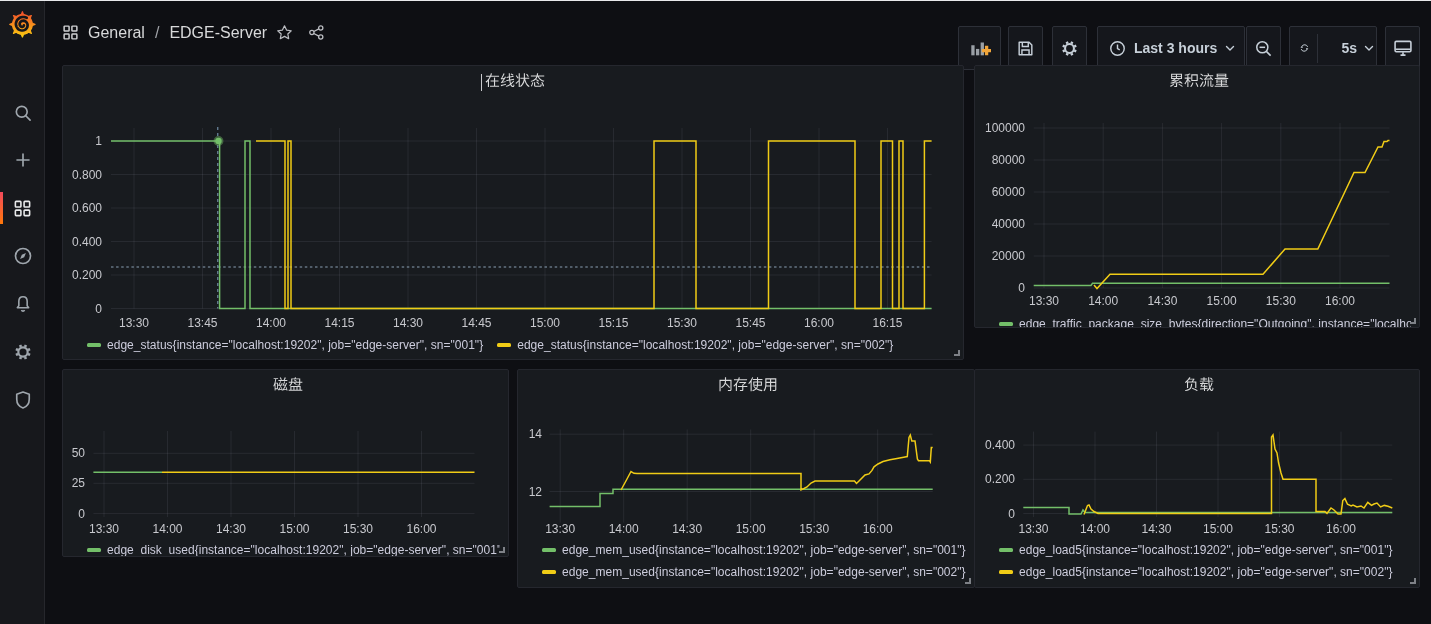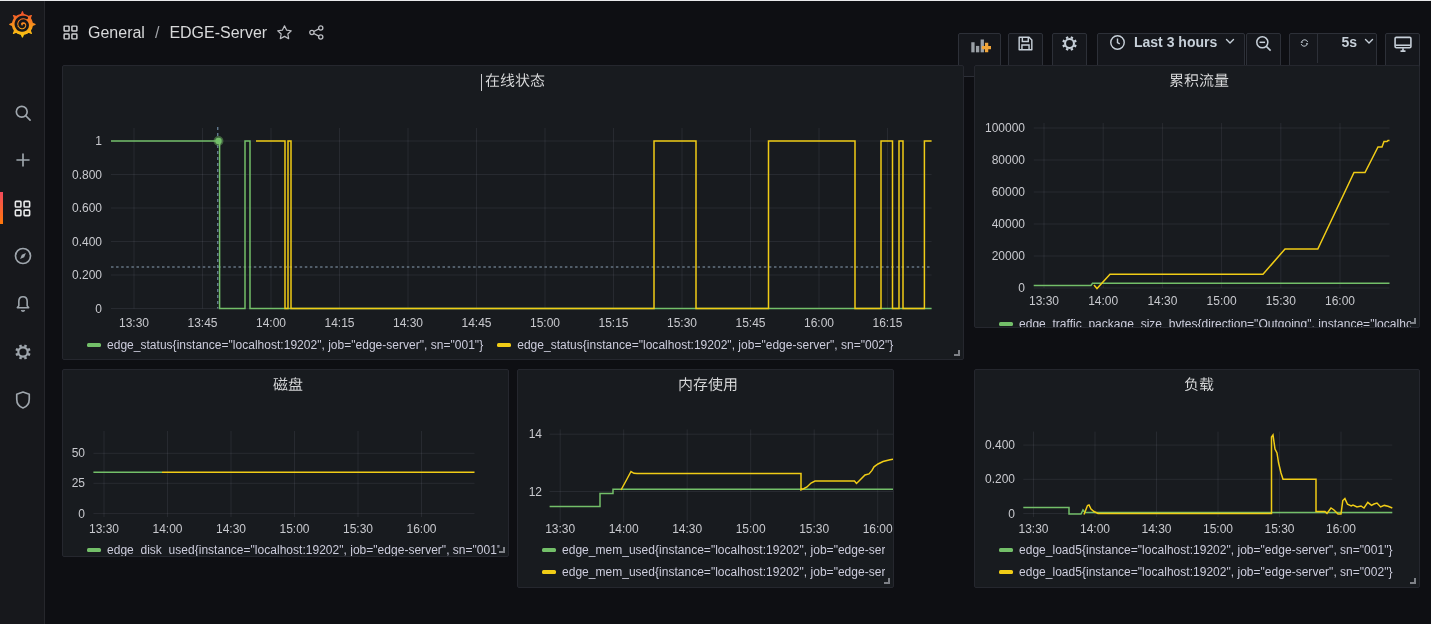--- a/index.html
+++ b/index.html
@@ -5,21 +5,21 @@
 #root{position:absolute;inset:0;background:#0e0f13}
 .topline{position:absolute;left:0;top:0;width:1431px;height:1px;background:#e8e9eb;z-index:50}
 .sidebar{position:absolute;left:0;top:0;width:45px;height:624px;background:#17181c;border-right:1px solid #26272c}
 .sico{position:absolute;left:0;width:45px;height:40px;display:flex;align-items:center;justify-content:center}
 .panel{position:absolute;background:#181b1f;border:1px solid #25272e;border-radius:2px;overflow:hidden}
 .chart{position:absolute;left:0;top:0}
 .lgrow{position:absolute;left:24px;right:8px;height:14px;white-space:nowrap;overflow:hidden;font-size:12px;color:#ccccdc;line-height:14px}
 .sw{display:inline-block;width:14px;height:4px;border-radius:1.5px;vertical-align:2px;margin-right:6px}
 .lgt{margin-right:14px;letter-spacing:0.02px}
 .grip{position:absolute;right:3px;bottom:3px;width:6px;height:6px;border-right:2px solid #7e8187;border-bottom:2px solid #7e8187}
-.btn{position:absolute;top:33px;height:44px;background:#15171c;border:1px solid #2d3038;border-radius:2px;display:flex;align-items:flex-start;justify-content:center;color:#c7d0d9;font-size:14px;font-weight:700}
+.btn{position:absolute;top:26px;height:44px;background:#15171c;border:1px solid #2d3038;border-radius:2px;display:flex;align-items:center;justify-content:center;color:#c7d0d9;font-size:14px;font-weight:700}
 .bc{position:absolute;display:flex;align-items:center;color:#d8d9da;font-size:16px;letter-spacing:0px}
 </style></head><body>
 <div id="root">
     <div class="sidebar">
       <div style="position:absolute;left:9px;top:10px"><svg width="28" height="29" viewBox="0 0 28 29">
 <defs>
             <linearGradient id="glg" x1="0" y1="0" x2="0" y2="1">
 <stop offset="0" stop-color="#f1492c"></stop>
               <stop offset="1" stop-color="#fbd00f"></stop>
             </linearGradient>
@@ -295,21 +295,21 @@
         <text x="295.0" y="163" text-anchor="middle" font-size="12" fill="#c8c9ce" font-weight="400" font-family="Liberation Sans, sans-serif">15:30</text>
         <path d="M358.5,61 V147" fill="none" stroke="rgba(204,204,220,0.09)" stroke-width="1"></path>
         <text x="358.5" y="163" text-anchor="middle" font-size="12" fill="#c8c9ce" font-weight="400" font-family="Liberation Sans, sans-serif">16:00</text>
         <path d="M30.4,102.2 H99" fill="none" stroke="#73bf69" stroke-width="1.5"></path>
         <path d="M99,102.2 H411.5" fill="none" stroke="#f0cc16" stroke-width="1.5"></path>
       </svg>
       <div class="lgrow" style="top:172.5px"><span class="sw" style="background:#73bf69"></span><span class="lgt">edge_disk_used{instance="localhost:19202", job="edge-server", sn="001"}</span></div>
       <div class="lgrow" style="top:194.5px"><span class="sw" style="background:#f0cc16"></span><span class="lgt">edge_disk_used{instance="localhost:19202", job="edge-server", sn="002"}</span></div>
       <div class="grip"></div>
     </div>
-    <div class="panel" style="left:517px;top:369px;width:377px;height:219px">
+    <div class="panel" style="left:517px;top:369px;width:458px;height:219px">
       <div style="position:absolute;left:calc(50% + 3px);top:7px;transform:translateX(-50%);height:20px">
         <svg width="62" height="20" viewBox="0 0 62 20" style="display:block">
           <path fill="#d8d9da" transform="translate(0.0,12.9) scale(0.015,-0.015)" d="M99 669V-82H173V595H462C457 463 420 298 199 179C217 166 242 138 253 122C388 201 460 296 498 392C590 307 691 203 742 135L804 184C742 259 620 376 521 464C531 509 536 553 538 595H829V20C829 2 824 -4 804 -5C784 -5 716 -6 645 -3C656 -24 668 -58 671 -79C761 -79 823 -79 858 -67C892 -54 903 -30 903 19V669H539V840H463V669Z"></path>
           <path fill="#d8d9da" transform="translate(15.0,12.9) scale(0.015,-0.015)" d="M613 349V266H335V196H613V10C613 -4 610 -8 592 -9C574 -10 514 -10 448 -8C458 -29 468 -58 471 -79C557 -79 613 -79 647 -68C680 -56 689 -35 689 9V196H957V266H689V324C762 370 840 432 894 492L846 529L831 525H420V456H761C718 416 663 375 613 349ZM385 840C373 797 359 753 342 709H63V637H311C246 499 153 370 31 284C43 267 61 235 69 216C112 247 152 282 188 320V-78H264V411C316 481 358 557 394 637H939V709H424C438 746 451 784 462 821Z"></path>
           <path fill="#d8d9da" transform="translate(30.0,12.9) scale(0.015,-0.015)" d="M599 836V729H321V660H599V562H350V285H594C587 230 572 178 540 131C487 168 444 213 413 265L350 244C387 180 436 126 495 81C449 39 381 4 284 -21C300 -37 321 -66 330 -83C434 -52 506 -10 557 39C658 -22 784 -62 927 -82C937 -60 956 -31 972 -14C828 2 702 37 601 92C641 151 659 216 667 285H929V562H672V660H962V729H672V836ZM420 499H599V394L598 349H420ZM672 499H857V349H671L672 394ZM278 842C219 690 122 542 21 446C34 428 55 389 63 372C101 410 138 454 173 503V-84H245V612C284 679 320 749 348 820Z"></path>
           <path fill="#d8d9da" transform="translate(45.0,12.9) scale(0.015,-0.015)" d="M153 770V407C153 266 143 89 32 -36C49 -45 79 -70 90 -85C167 0 201 115 216 227H467V-71H543V227H813V22C813 4 806 -2 786 -3C767 -4 699 -5 629 -2C639 -22 651 -55 655 -74C749 -75 807 -74 841 -62C875 -50 887 -27 887 22V770ZM227 698H467V537H227ZM813 698V537H543V698ZM227 466H467V298H223C226 336 227 373 227 407ZM813 466V298H543V466Z"></path>
         </svg>
       </div>
       <svg class="chart" width="447" height="219" viewBox="0 0 447 219">
         <path d="M31.6,64.2 H414.7" fill="none" stroke="rgba(204,204,220,0.09)" stroke-width="1"></path>

